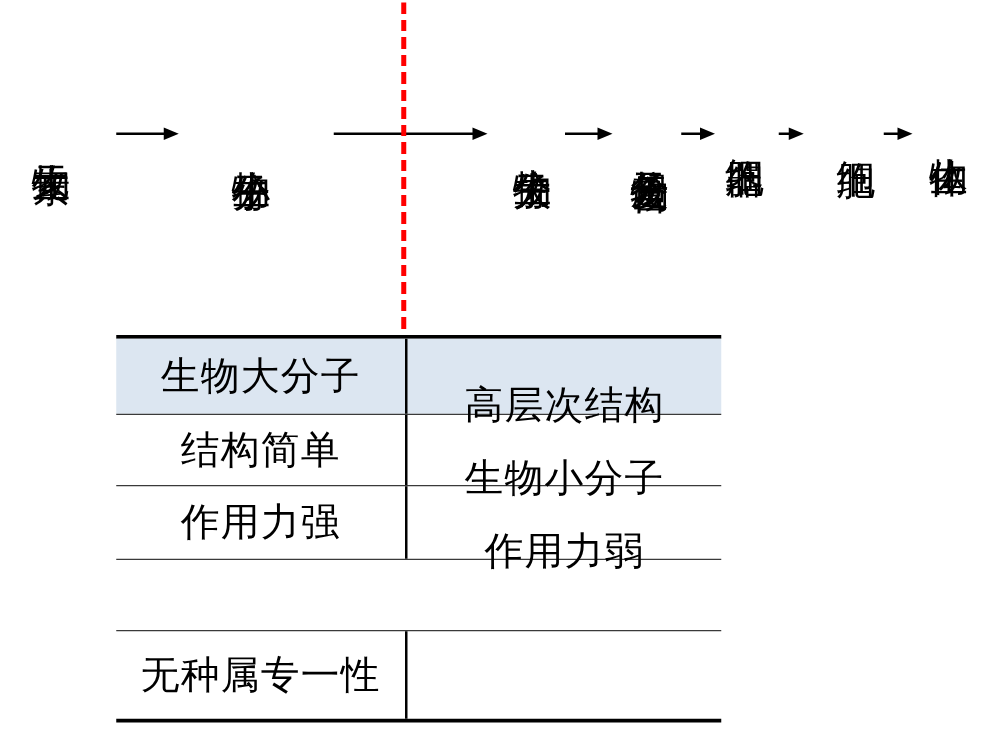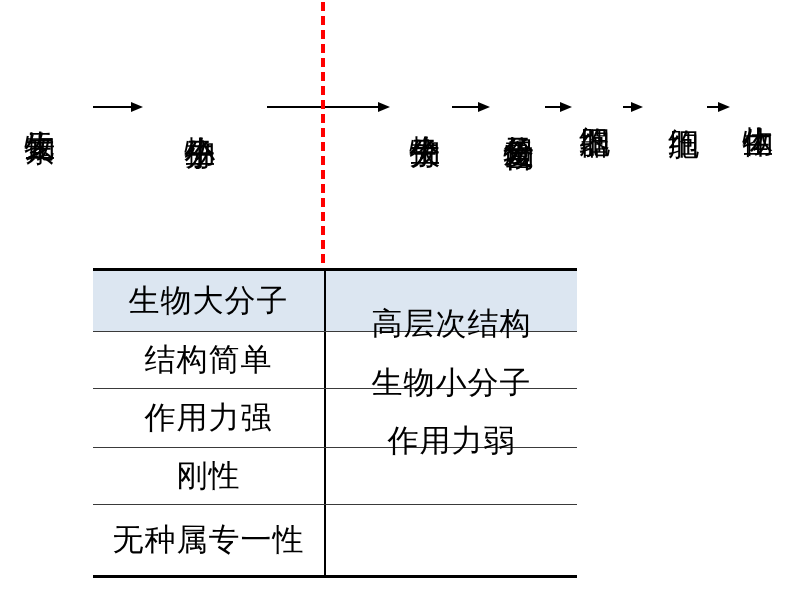--- a/index.html
+++ b/index.html
@@ -145,20 +145,19 @@
     </div>
     <div class="trow r1">
       <div class="cell c1">结构简单</div>
       <div class="cell c2">生物小分子</div>
     </div>
     <div class="trow r2">
       <div class="cell c1">作用力强</div>
       <div class="cell c2">作用力弱</div>
     </div>
     <div class="trow r3">
-      <div class="cell c1">刚性</div>
     </div>
     <div class="trow r4">
       <div class="cell c1">无种属专一性</div>
     </div>
   </div>
 
 </div>
 
 </body></html>

